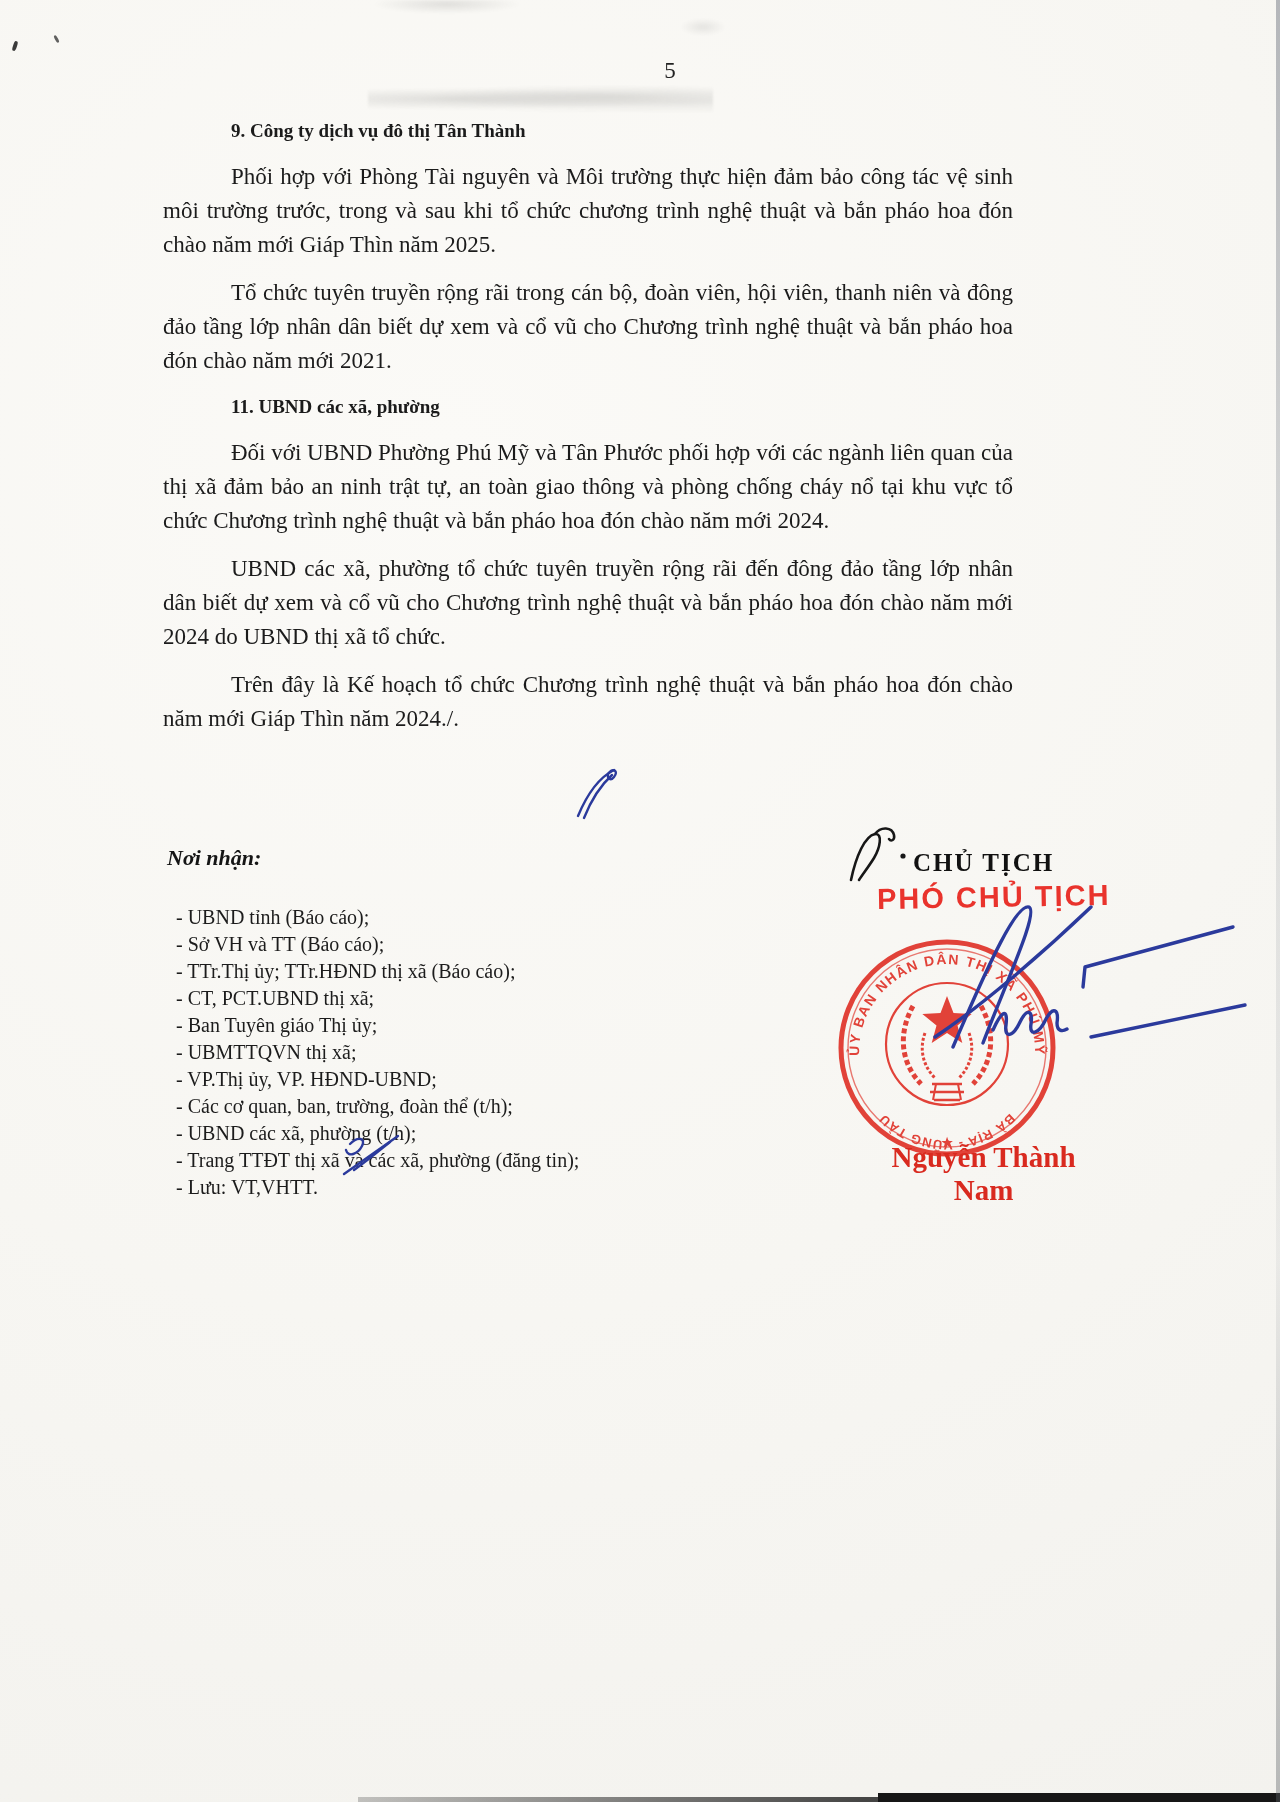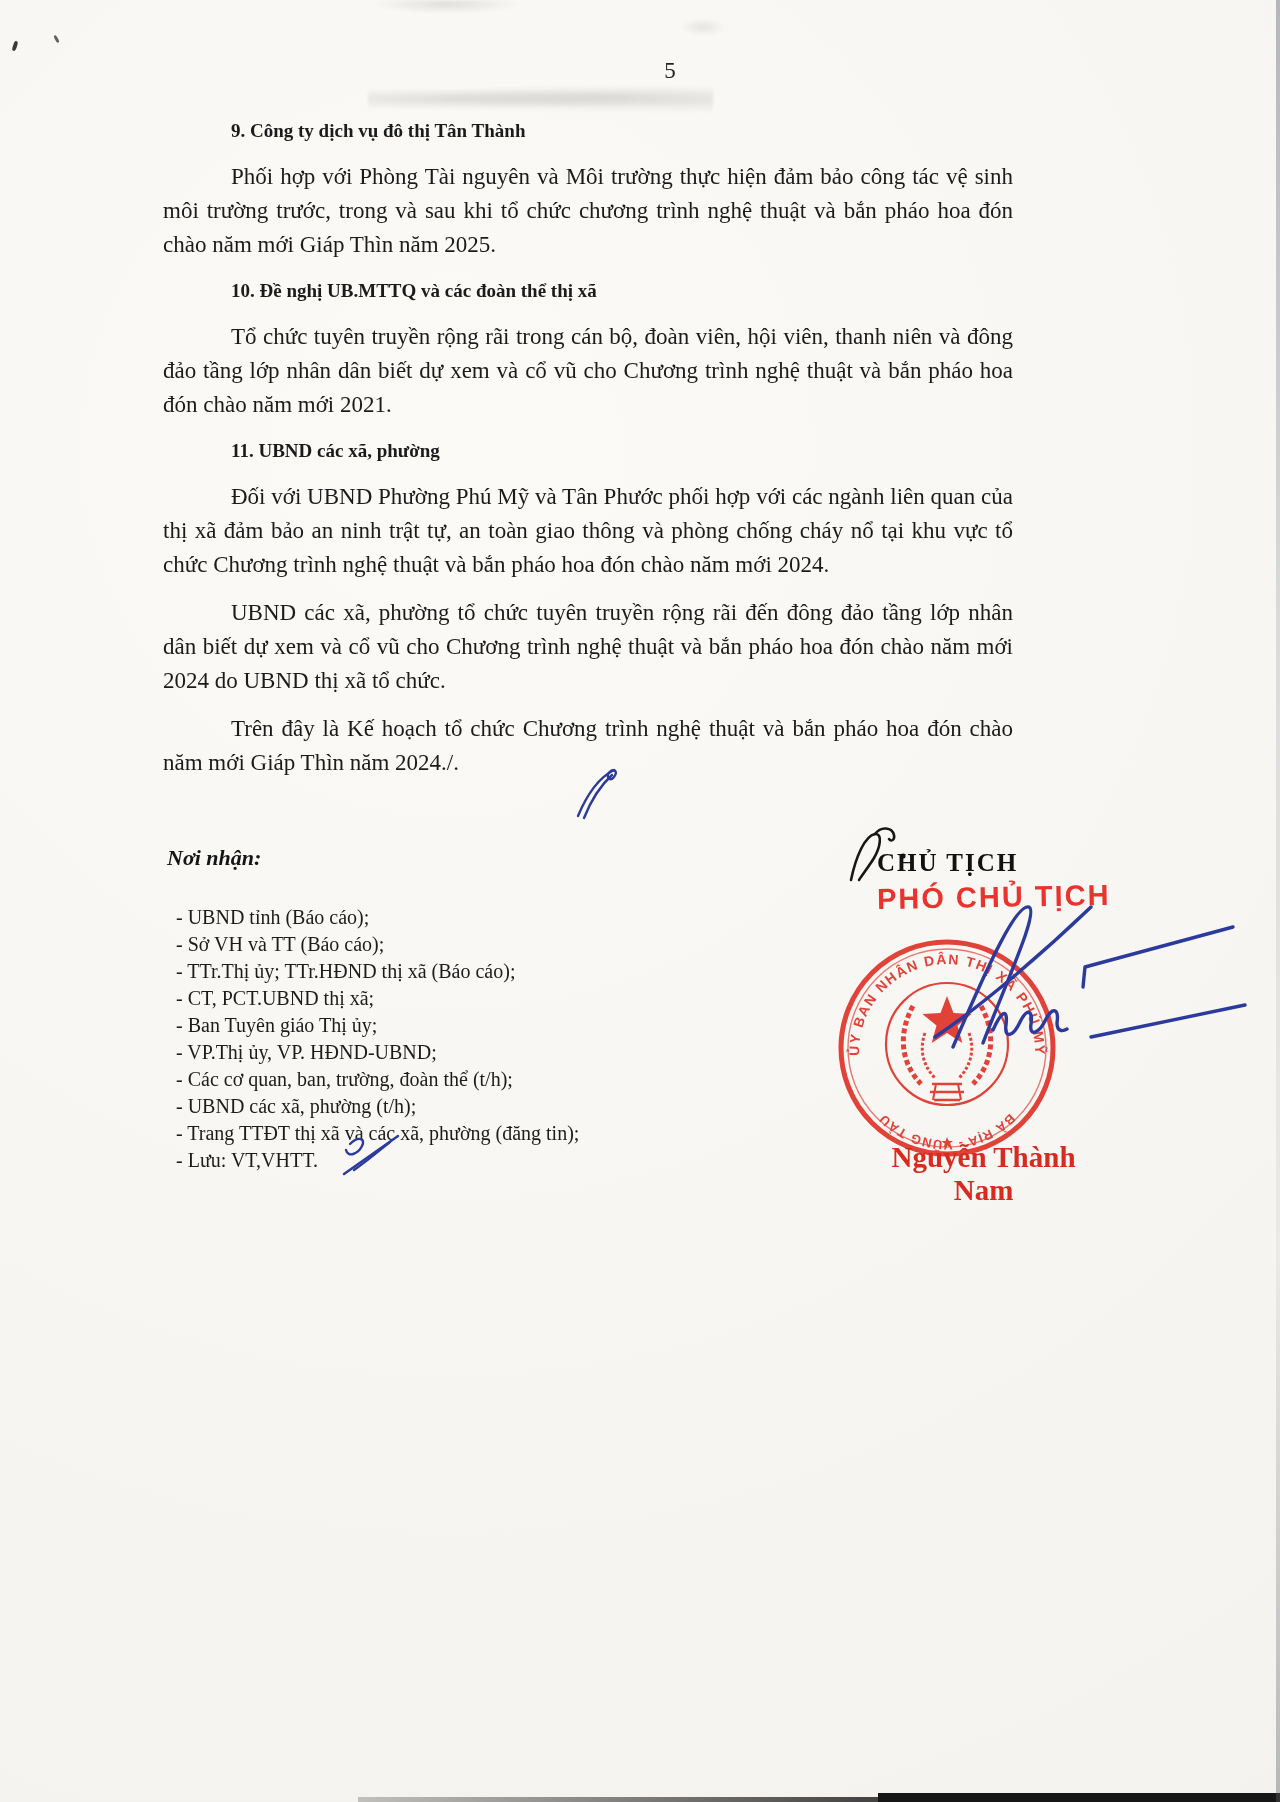--- a/index.html
+++ b/index.html
@@ -25,21 +25,21 @@
   .content p{margin:14px 0 0 0;text-indent:68px;}
   .recipients-label{
     position:absolute;left:167px;top:845px;
     font-size:22px;font-weight:bold;font-style:italic;color:#151515;
   }
   ul.recipients{
     position:absolute;left:164px;top:892px;margin:12px;padding:0;list-style:none;
     font-size:20px;line-height:27px;color:#1c1c1c;
   }
   .title-black{
-    position:absolute;left:877px;top:849px;
+    position:absolute;left:913px;top:849px;
     font-size:25px;font-weight:bold;letter-spacing:2px;color:#111;
     font-family:"Liberation Serif", serif;
   }
   .title-red{
     position:absolute;left:877px;top:881px;
     font-size:29px;font-weight:bold;letter-spacing:2px;color:#e8231c;
     font-family:"Liberation Sans", sans-serif;transform:rotate(-1deg);
     opacity:.92;
   }
   .signer-name{
@@ -81,21 +81,20 @@
 
   <div class="smudge s1"></div>
   <div class="smudge s2"></div>
   <div class="smudge s3"></div>
   <div class="speck p1"></div>
   <div class="speck p2"></div>
 
   <div class="content">
     <h3 class="first">9. Công ty dịch vụ đô thị Tân Thành</h3>
     <p>Phối hợp với Phòng Tài nguyên và Môi trường thực hiện đảm bảo công tác vệ sinh môi trường trước, trong và sau khi tổ chức chương trình nghệ thuật và bắn pháo hoa đón chào năm mới Giáp Thìn năm 2025.</p>
-    <h3>10. Đề nghị UB.MTTQ và các đoàn thể thị xã</h3>
     <p>Tổ chức tuyên truyền rộng rãi trong cán bộ, đoàn viên, hội viên, thanh niên và đông đảo tầng lớp nhân dân biết dự xem và cổ vũ cho Chương trình nghệ thuật và bắn pháo hoa đón chào năm mới 2021.</p>
     <h3>11. UBND các xã, phường</h3>
     <p>Đối với UBND Phường Phú Mỹ và Tân Phước phối hợp với các ngành liên quan của thị xã đảm bảo an ninh trật tự, an toàn giao thông và phòng chống cháy nổ tại khu vực tổ chức Chương trình nghệ thuật và bắn pháo hoa đón chào năm mới 2024.</p>
     <p>UBND các xã, phường tổ chức tuyên truyền rộng rãi đến đông đảo tầng lớp nhân dân biết dự xem và cổ vũ cho Chương trình nghệ thuật và bắn pháo hoa đón chào năm mới 2024 do UBND thị xã tổ chức.</p>
     <p>Trên đây là Kế hoạch tổ chức Chương trình nghệ thuật và bắn pháo hoa đón chào năm mới Giáp Thìn năm 2024./.</p>
   </div>
 
   <svg class="flourish-p5" width="56" height="58" viewBox="0 0 56 58">
     <g fill="none" stroke="#2b3a9c" stroke-width="2.4" stroke-linecap="round">
       <path d="M6,52 C16,28 28,13 42,6"></path>
@@ -104,20 +103,21 @@
     </g>
   </svg>
 
   <div class="recipients-label">Nơi nhận:</div>
   <ul class="recipients">
     <li>- UBND tỉnh (Báo cáo);</li>
     <li>- Sở VH và TT (Báo cáo);</li>
     <li>- TTr.Thị ủy; TTr.HĐND thị xã (Báo cáo);</li>
     <li>- CT, PCT.UBND thị xã;</li>
     <li>- Ban Tuyên giáo Thị ủy;</li>
+    <li>- UBMTTQVN thị xã;</li>
     <li>- VP.Thị ủy, VP. HĐND-UBND;</li>
     <li>- Các cơ quan, ban, trường, đoàn thể (t/h);</li>
     <li>- UBND các xã, phường (t/h);</li>
     <li>- Trang TTĐT thị xã và các xã, phường (đăng tin);</li>
     <li>- Lưu: VT,VHTT.</li>
   </ul>
 
   <svg class="flourish-luu" width="64" height="50" viewBox="0 0 64 50">
     <g fill="none" stroke="#2b3a9c" stroke-width="2.4" stroke-linecap="round">
       <path d="M10,14 c8,-8 16,-6 12,2 c-4,8 -14,12 -16,4"></path>

